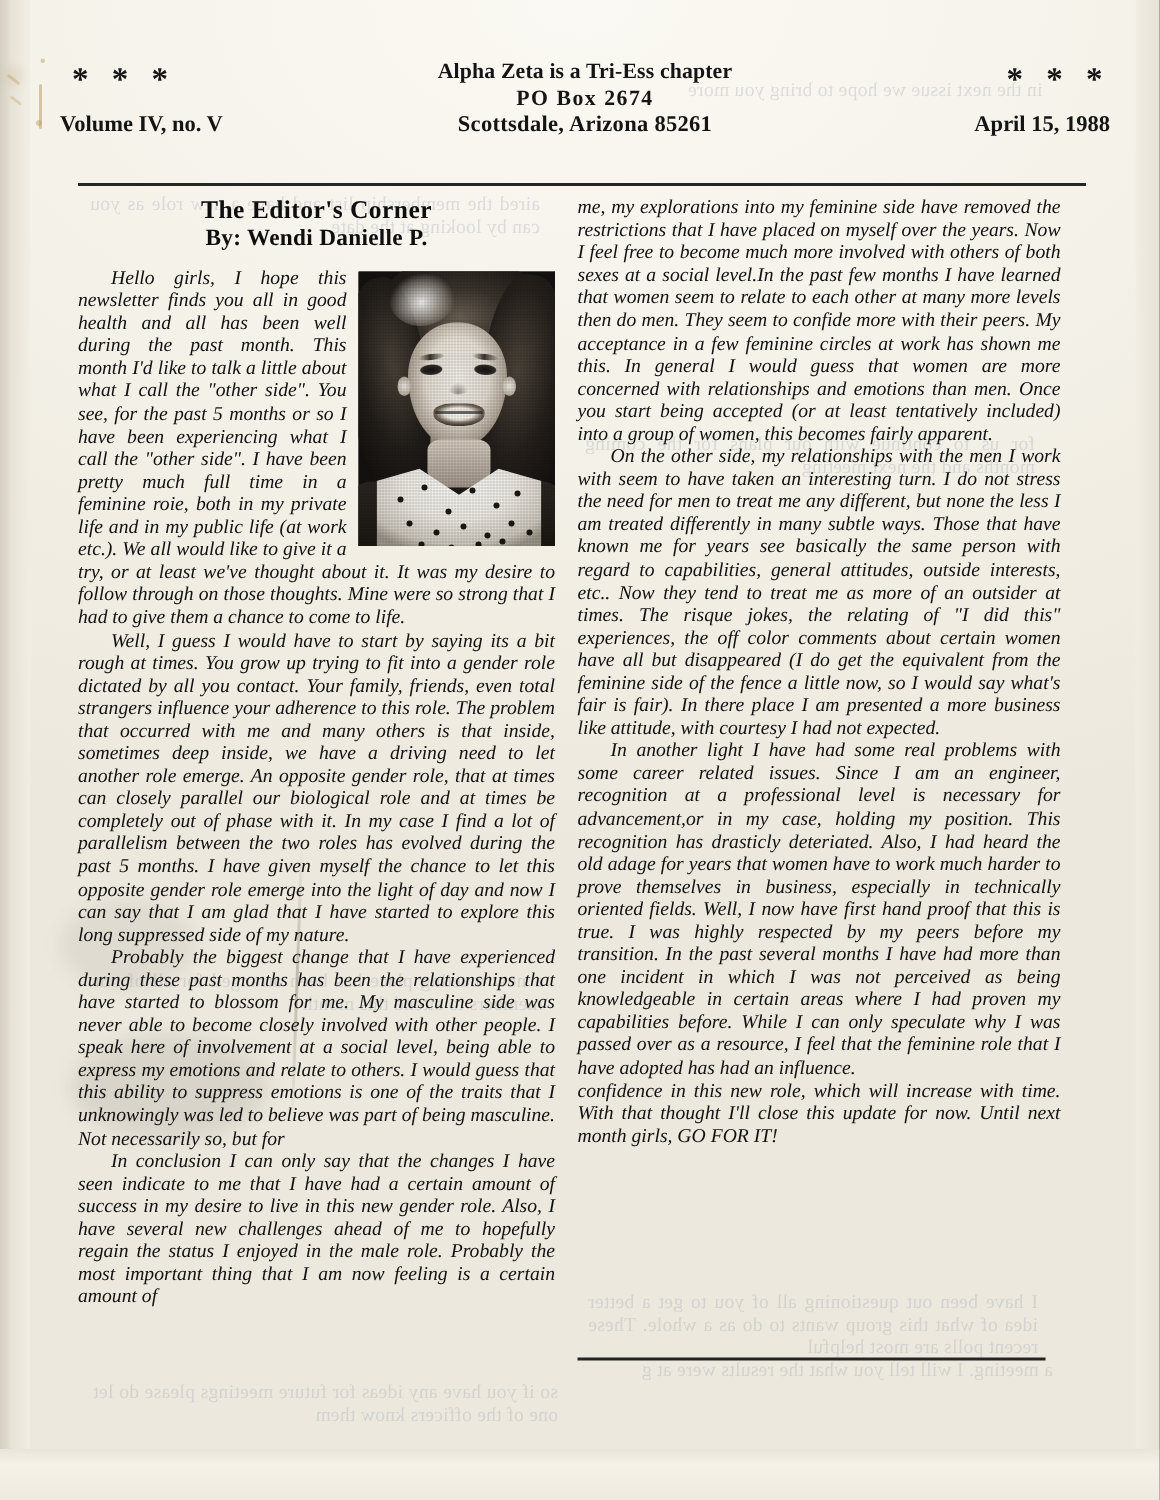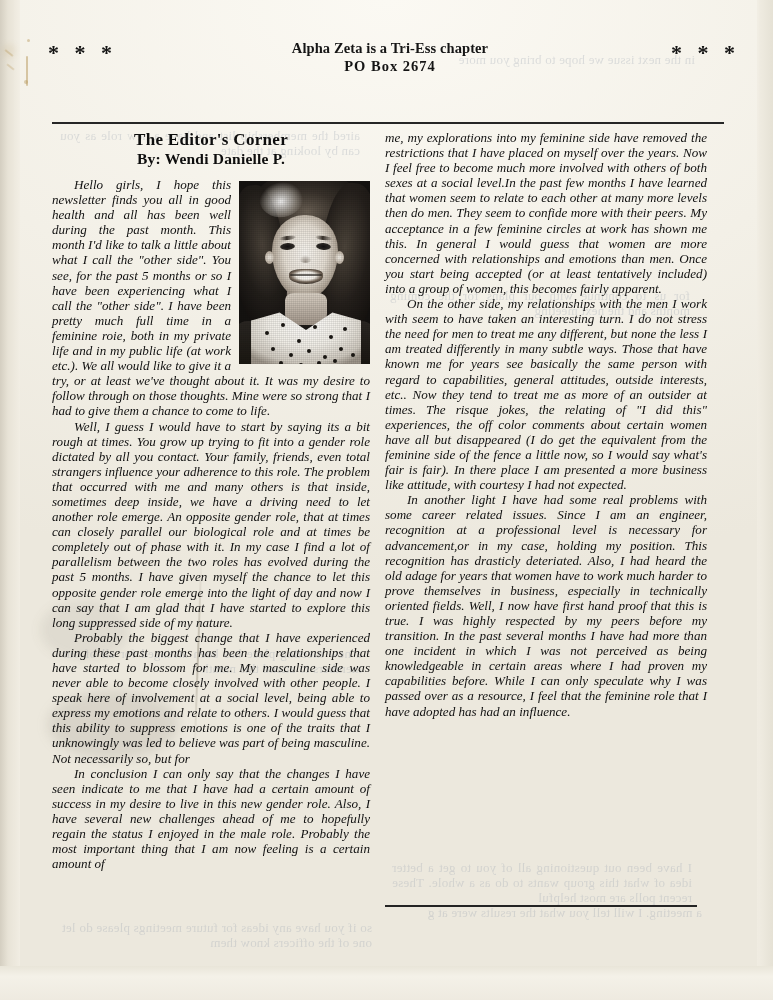--- a/index.html
+++ b/index.html
@@ -379,20 +379,27 @@
   <div class="bleed b6">so if you have any ideas for future meetings please do let one of the officers know them</div>
   <div class="bleed b7">a meeting. I will tell you what the results were at g</div>
 
   <div class="masthead">
     <div class="mast-row">
       <span class="stars left">* * *</span>
       <span class="stars right">* * *</span>
     </div>
     <div class="mast-sub">Alpha Zeta is a Tri-Ess chapter</div>
     <div class="mast-addr">PO Box 2674</div>
+    <div class="mast-line3">
+      <div class="wrap">
+        <span>Volume IV, no. V</span>
+        <span class="center">Scottsdale, Arizona 85261</span>
+        <span>April 15, 1988</span>
+      </div>
+    </div>
   </div>
 
   <div class="rule rule-top"></div>
 
   <div class="fold"></div>
   <div class="smudge sm1"></div>
   <div class="smudge sm2"></div>
 
   <div class="col col-left">
     <div class="headline">
@@ -443,17 +450,18 @@
     <p class="body">Hello girls, I hope this newsletter finds you all in good health and all has been well during the past month. This month I'd like to talk a little about what I call the "other side". You see, for the past 5 months or so I have been experiencing what I call the "other side". I have been pretty much full time in a feminine roie, both in my private life and in my public life (at work etc.). We all would like to give it a try, or at least we've thought about it. It was my desire to follow through on those thoughts. Mine were so strong that I had to give them a chance to come to life.</p>
     <p class="body">Well, I guess I would have to start by saying its a bit rough at times. You grow up trying to fit into a gender role dictated by all you contact. Your family, friends, even total strangers influence your adherence to this role. The problem that occurred with me and many others is that inside, sometimes deep inside, we have a driving need to let another role emerge. An opposite gender role, that at times can closely parallel our biological role and at times be completely out of phase with it. In my case I find a lot of parallelism between the two roles has evolved during the past 5 months. I have given myself the chance to let this opposite gender role emerge into the light of day and now I can say that I am glad that I have started to explore this long suppressed side of my nature.</p>
     <p class="body">Probably the biggest change that I have experienced during these past months has been the relationships that have started to blossom for me. My masculine side was never able to become closely involved with other people. I speak here of involvement at a social level, being able to express my emotions and relate to others. I would guess that this ability to suppress emotions is one of the traits that I unknowingly was led to believe was part of being masculine. Not necessarily so, but for</p>
     <p class="body">In conclusion I can only say that the changes I have seen indicate to me that I have had a certain amount of success in my desire to live in this new gender role. Also, I have several new challenges ahead of me to hopefully regain the status I enjoyed in the male role. Probably the most important thing that I am now feeling is a certain amount of</p>
   </div>
 
   <div class="col col-right">
     <p class="body noindent">me, my explorations into my feminine side have removed the restrictions that I have placed on myself over the years. Now I feel free to become much more involved with others of both sexes at a social level.In the past few months I have learned that women seem to relate to each other at many more levels then do men. They seem to confide more with their peers. My acceptance in a few feminine circles at work has shown me this. In general I would guess that women are more concerned with relationships and emotions than men. Once you start being accepted (or at least tentatively included) into a group of women, this becomes fairly apparent.</p>
     <p class="body">On the other side, my relationships with the men I work with seem to have taken an interesting turn. I do not stress the need for men to treat me any different, but none the less I am treated differently in many subtle ways. Those that have known me for years see basically the same person with regard to capabilities, general attitudes, outside interests, etc.. Now they tend to treat me as more of an outsider at times. The risque jokes, the relating of "I did this" experiences, the off color comments about certain women have all but disappeared (I do get the equivalent from the feminine side of the fence a little now, so I would say what's fair is fair). In there place I am presented a more business like attitude, with courtesy I had not expected.</p>
     <p class="body">In another light I have had some real problems with some career related issues. Since I am an engineer, recognition at a professional level is necessary for advancement,or in my case, holding my position. This recognition has drasticly deteriated. Also, I had heard the old adage for years that women have to work much harder to prove themselves in business, especially in technically oriented fields. Well, I now have first hand proof that this is true. I was highly respected by my peers before my transition. In the past several months I have had more than one incident in which I was not perceived as being knowledgeable in certain areas where I had proven my capabilities before. While I can only speculate why I was passed over as a resource, I feel that the feminine role that I have adopted has had an influence.</p>
+    <p class="body noindent closing">confidence in this new role, which will increase with time. With that thought I'll close this update for now. Until next month girls, GO FOR IT!</p>
   </div>
 
   <div class="rule-bottom"></div>
 
 </div>
 
 </body></html>

